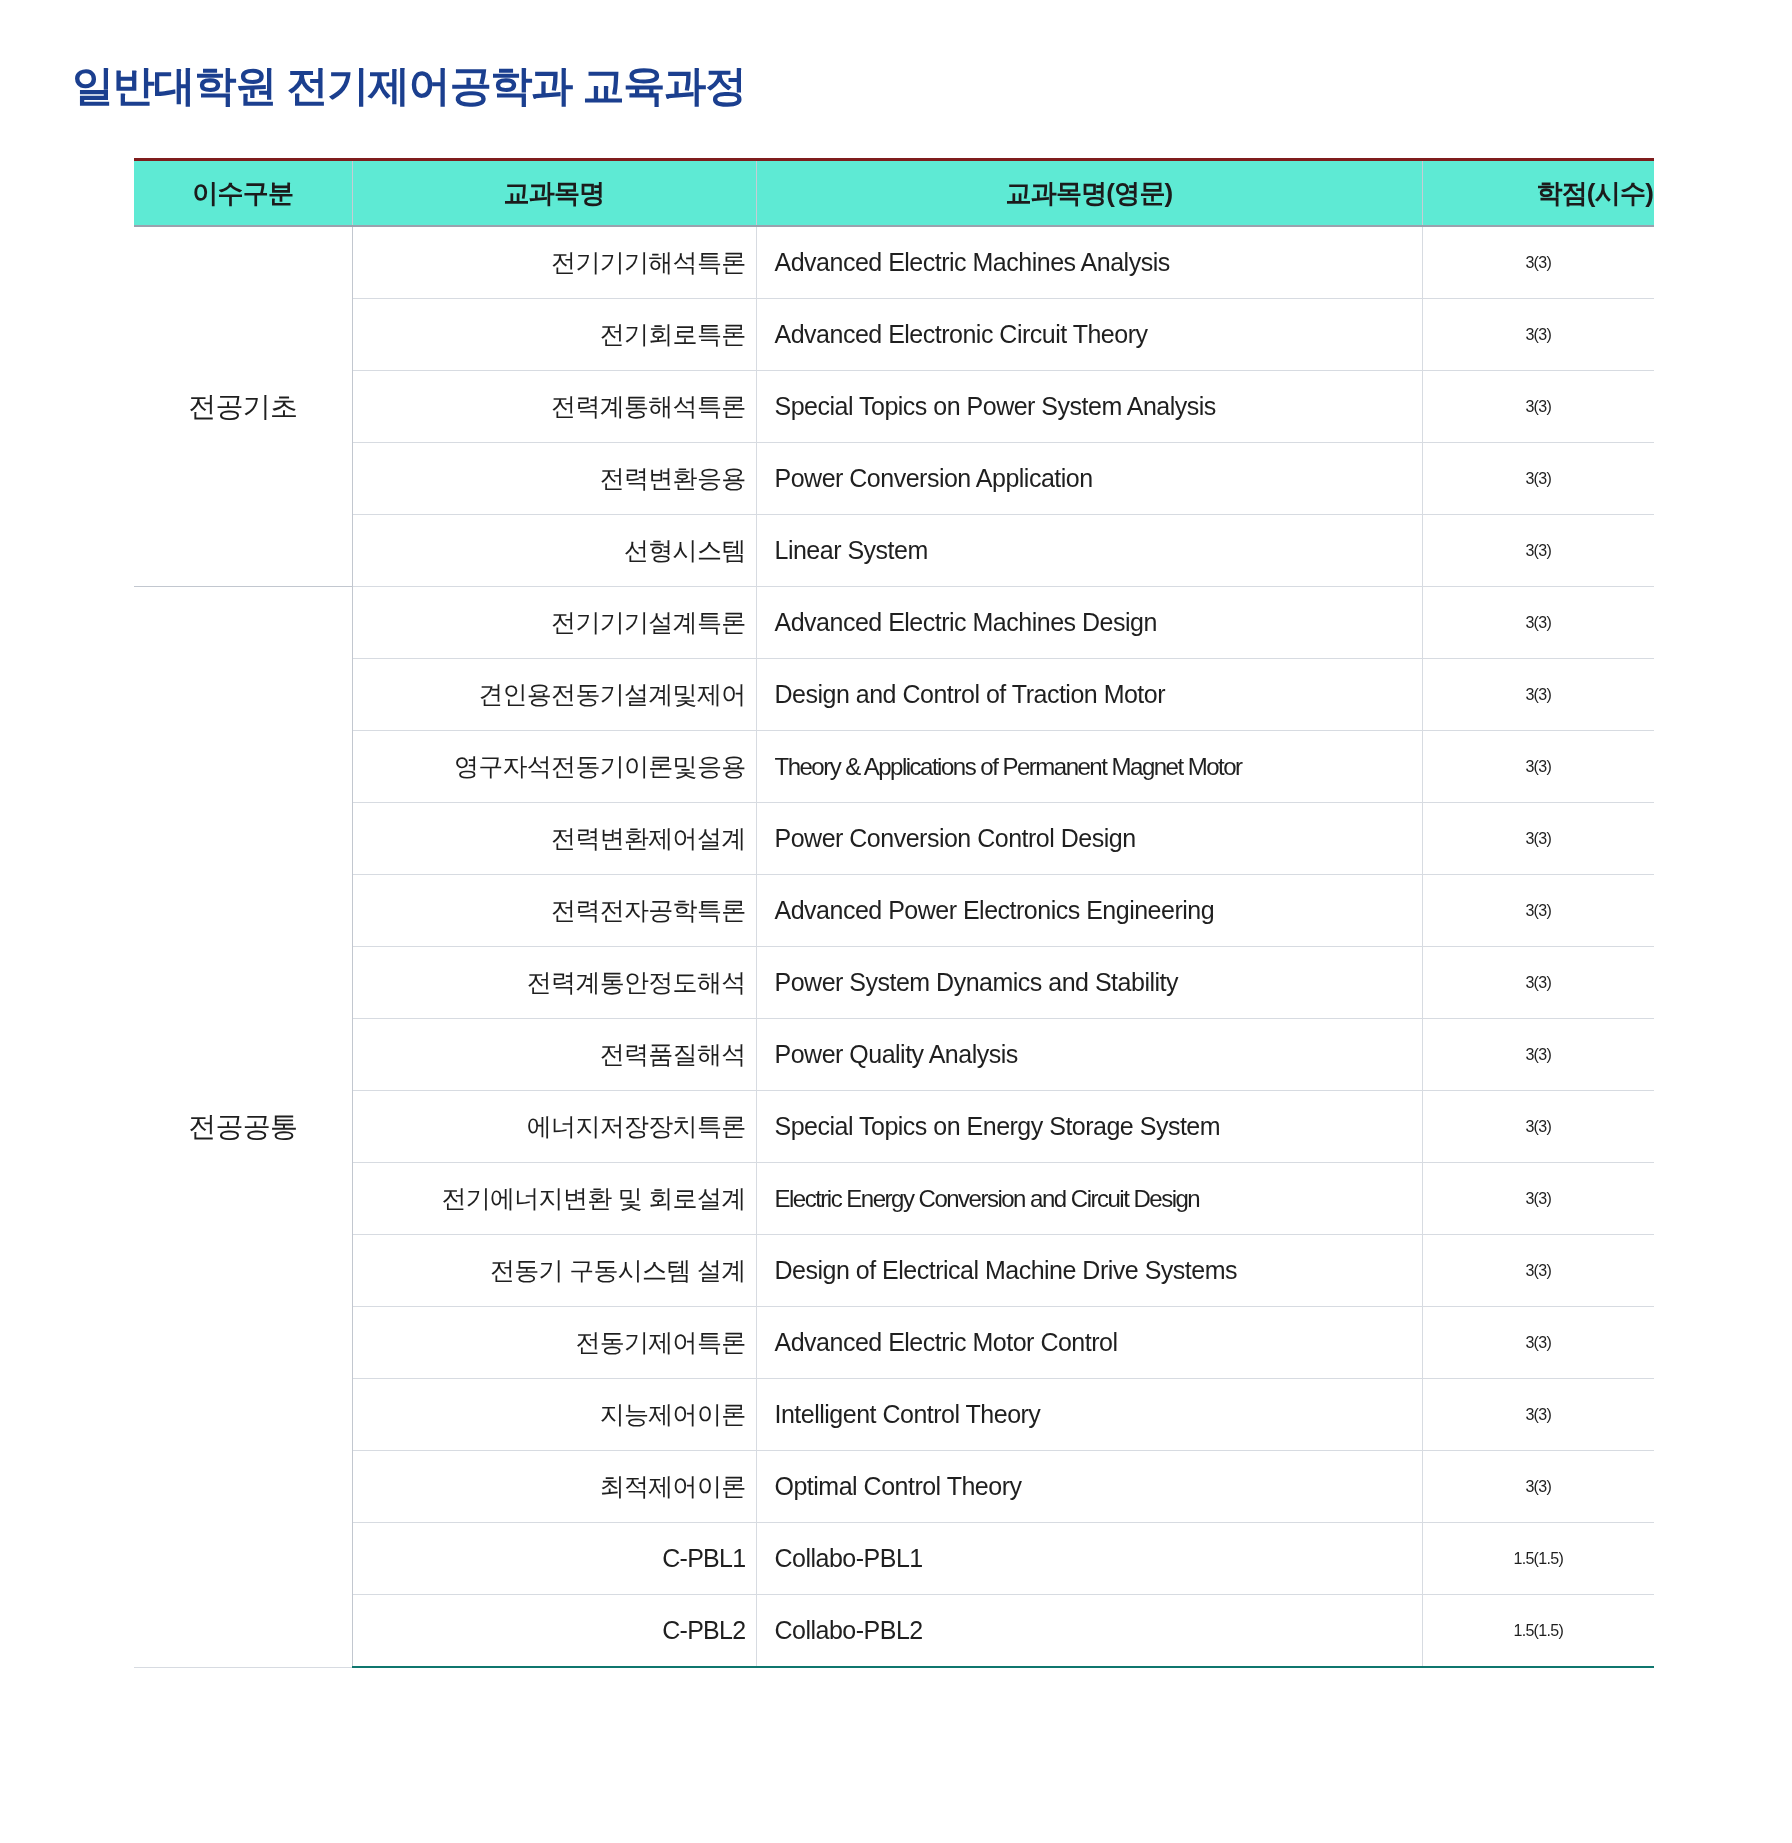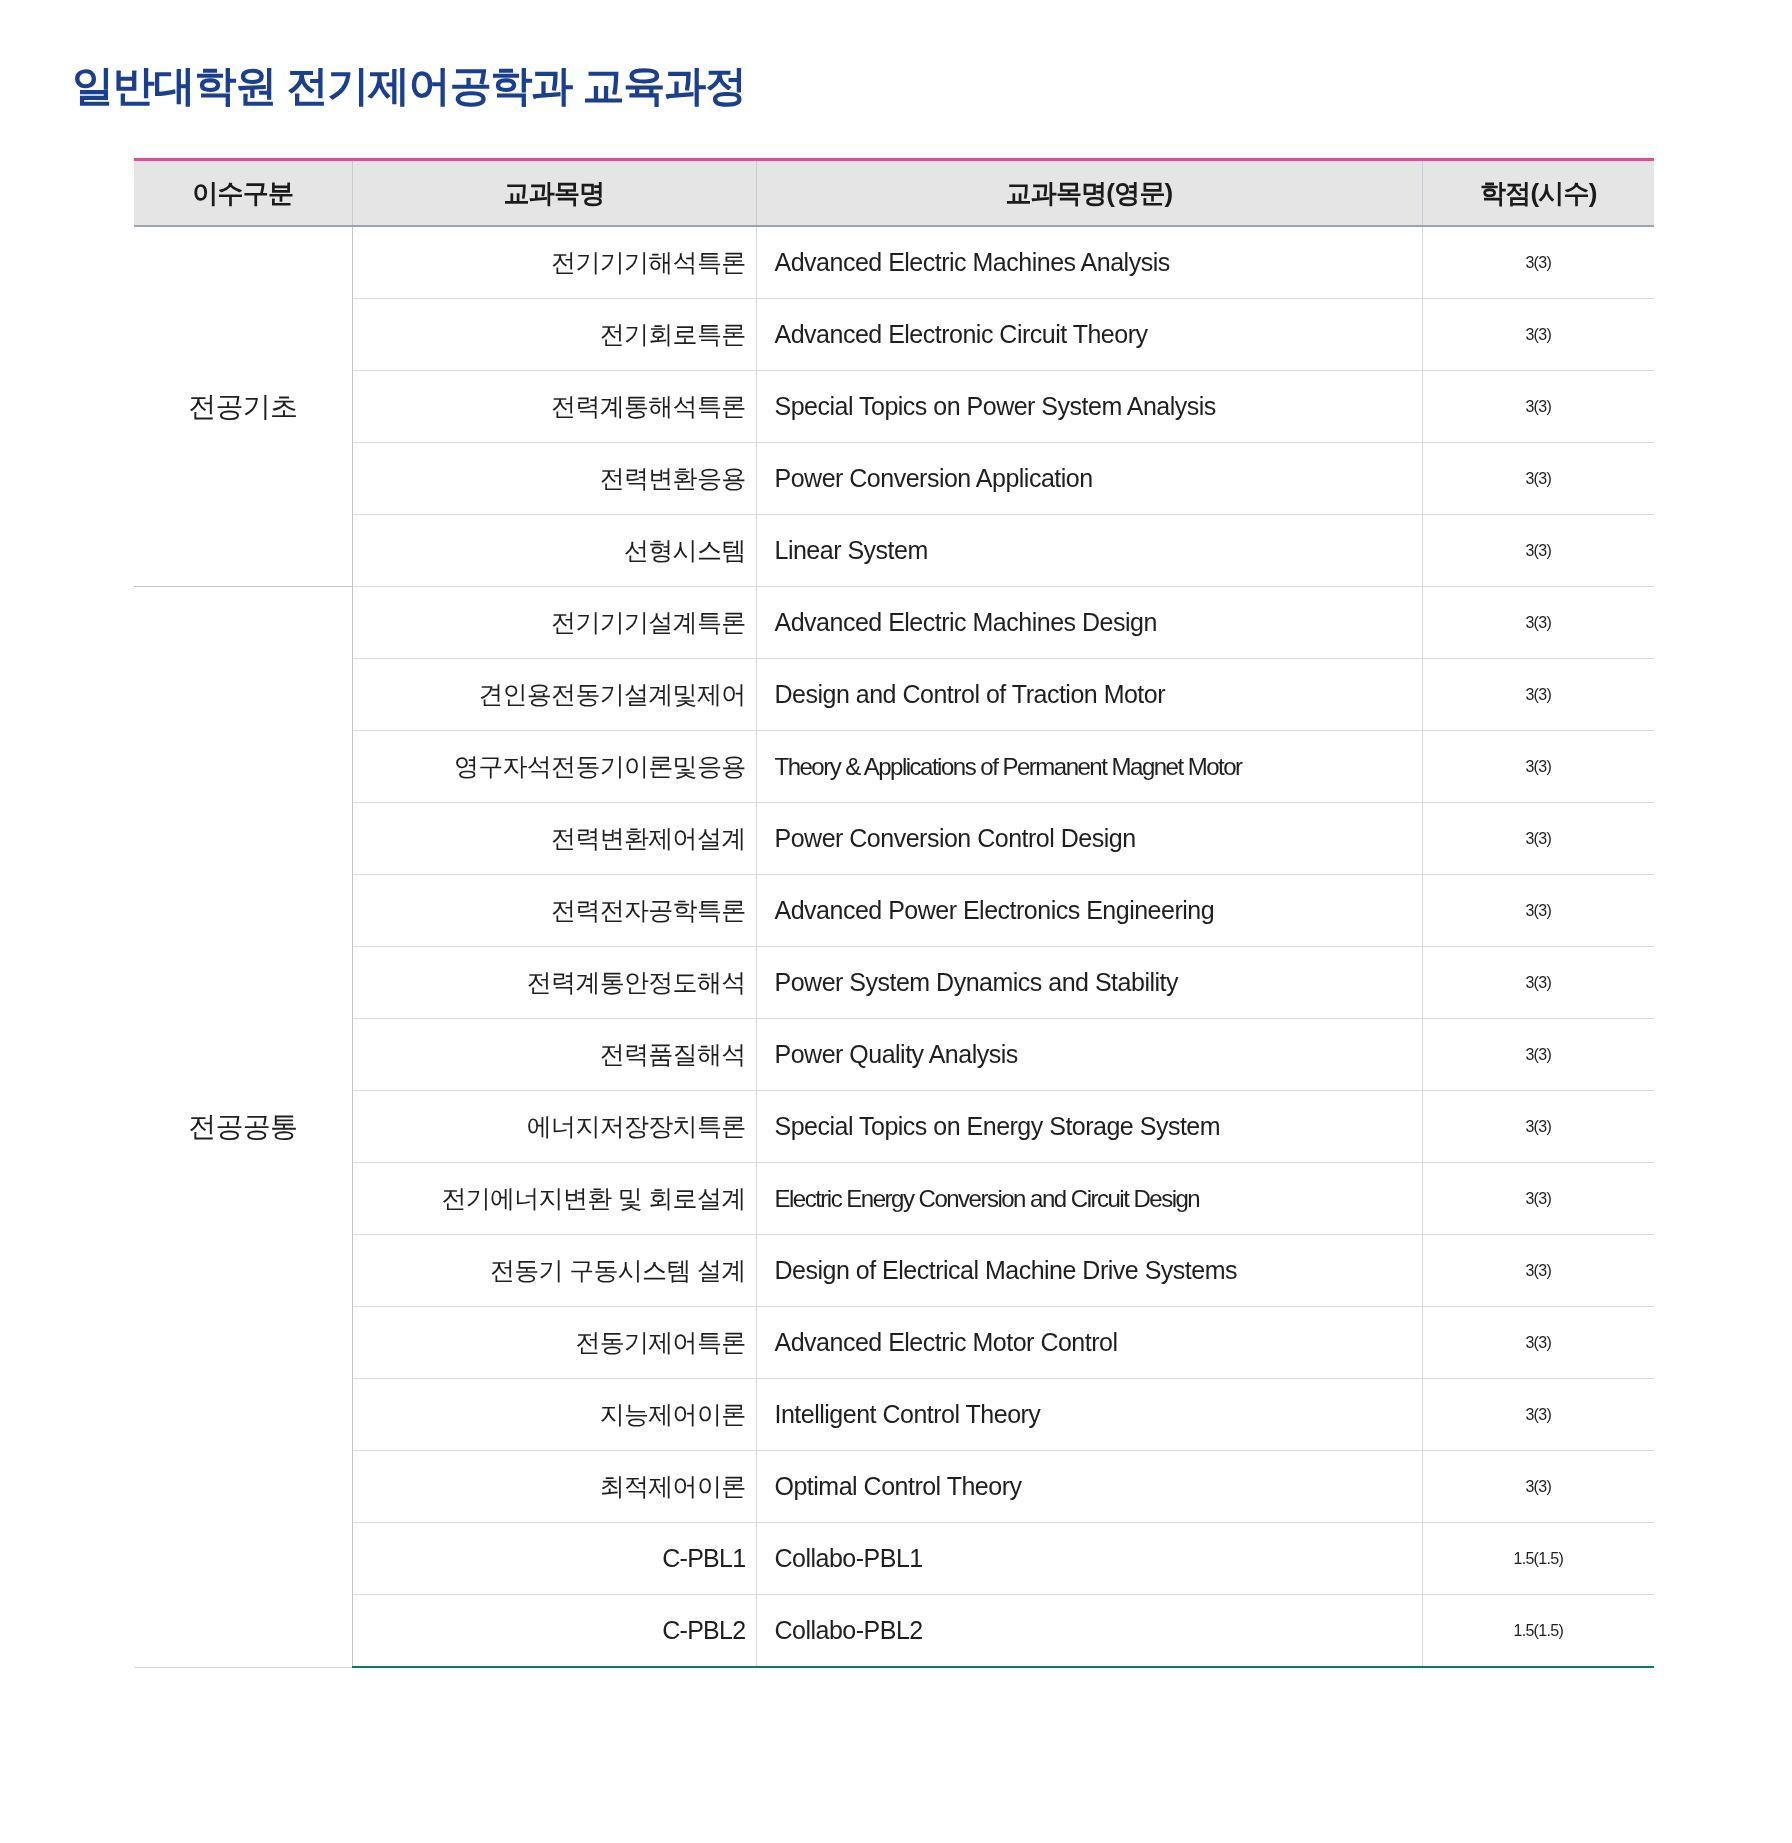--- a/index.html
+++ b/index.html
@@ -43,33 +43,33 @@
     width: 1520px;
     margin-left: 62px;
     table-layout: fixed;
   }
   table.curriculum col.c1 { width: 218px; }
   table.curriculum col.c2 { width: 404px; }
   table.curriculum col.c3 { width: 666px; }
   table.curriculum col.c4 { width: 232px; }
 
   thead th {
-    background: #e5e5e5;
+    background: #5eead4;
     font-size: 26px;
     font-weight: 700;
     color: #1b1b1b;
     height: 62px;
     letter-spacing: -0.8px;
-    border-top: 3px solid #ec4899;
+    border-top: 3px solid #7f1d1d;
     border-bottom: 2px solid #9aa2ae;
     border-right: 1px solid #c7ccd4;
     text-align: center;
     vertical-align: middle;
   }
-  thead th:last-child { border-right: none; }
+  thead th:last-child { border-right: none; text-align: right; }
 
   tbody td {
     height: 69px;
     font-size: 25px;
     letter-spacing: -0.7px;
     border-bottom: 1px solid #d7dbe1;
     border-right: 1px solid #d7dbe1;
     vertical-align: middle;
     color: #1f1f1f;
   }

